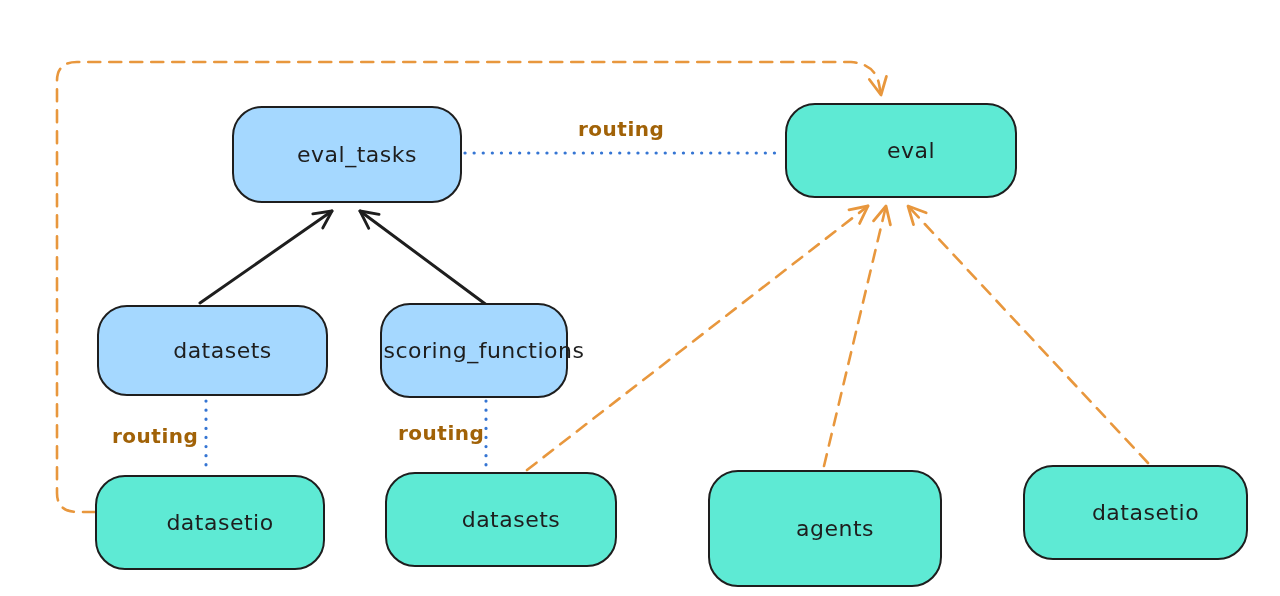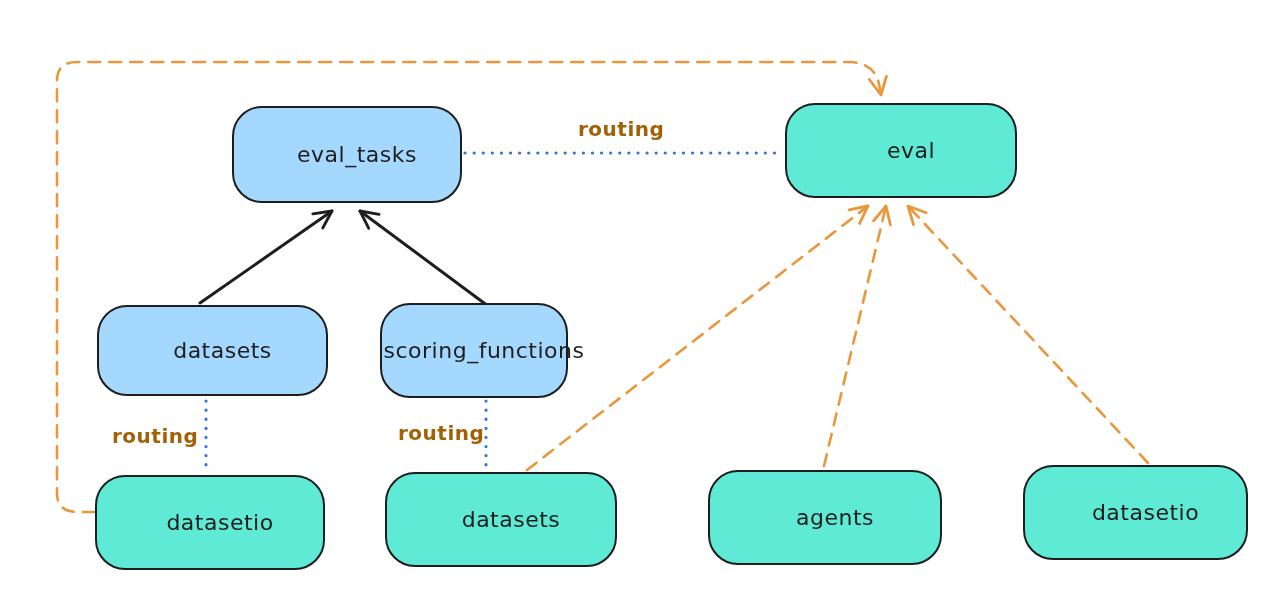--- a/index.html
+++ b/index.html
@@ -42,21 +42,21 @@
     letter-spacing: 0.5px;
     white-space: nowrap;
   }
   
   #n-eval-tasks        { left: 232px; top: 106px; width: 230px; height: 97px; }
   #n-eval              { left: 785px; top: 103px; width: 232px; height: 95px; }
   #n-datasets          { left:  97px; top: 305px; width: 231px; height: 91px; }
   #n-scoring-functions { left: 380px; top: 303px; width: 188px; height: 95px; }
   #n-datasetio         { left:  95px; top: 475px; width: 230px; height: 95px; }
   #n-scoring           { left: 385px; top: 472px; width: 232px; height: 95px; }
-  #n-agents            { left: 708px; top: 470px; width: 234px; height: 95px; }
+  #n-agents            { left: 708px; top: 470px; width: 234px; height: 117px; }
   #n-inference         { left: 1023px; top: 465px; width: 225px; height: 95px; }
   
   #lbl-routing-top      { left: 578px; top: 117px; }
   #lbl-routing-datasets { left: 112px; top: 424px; }
   #lbl-routing-scoring  { left: 398px; top: 421px; }
 </style>
 </head>
 <body>
 
 <div class="canvas">

